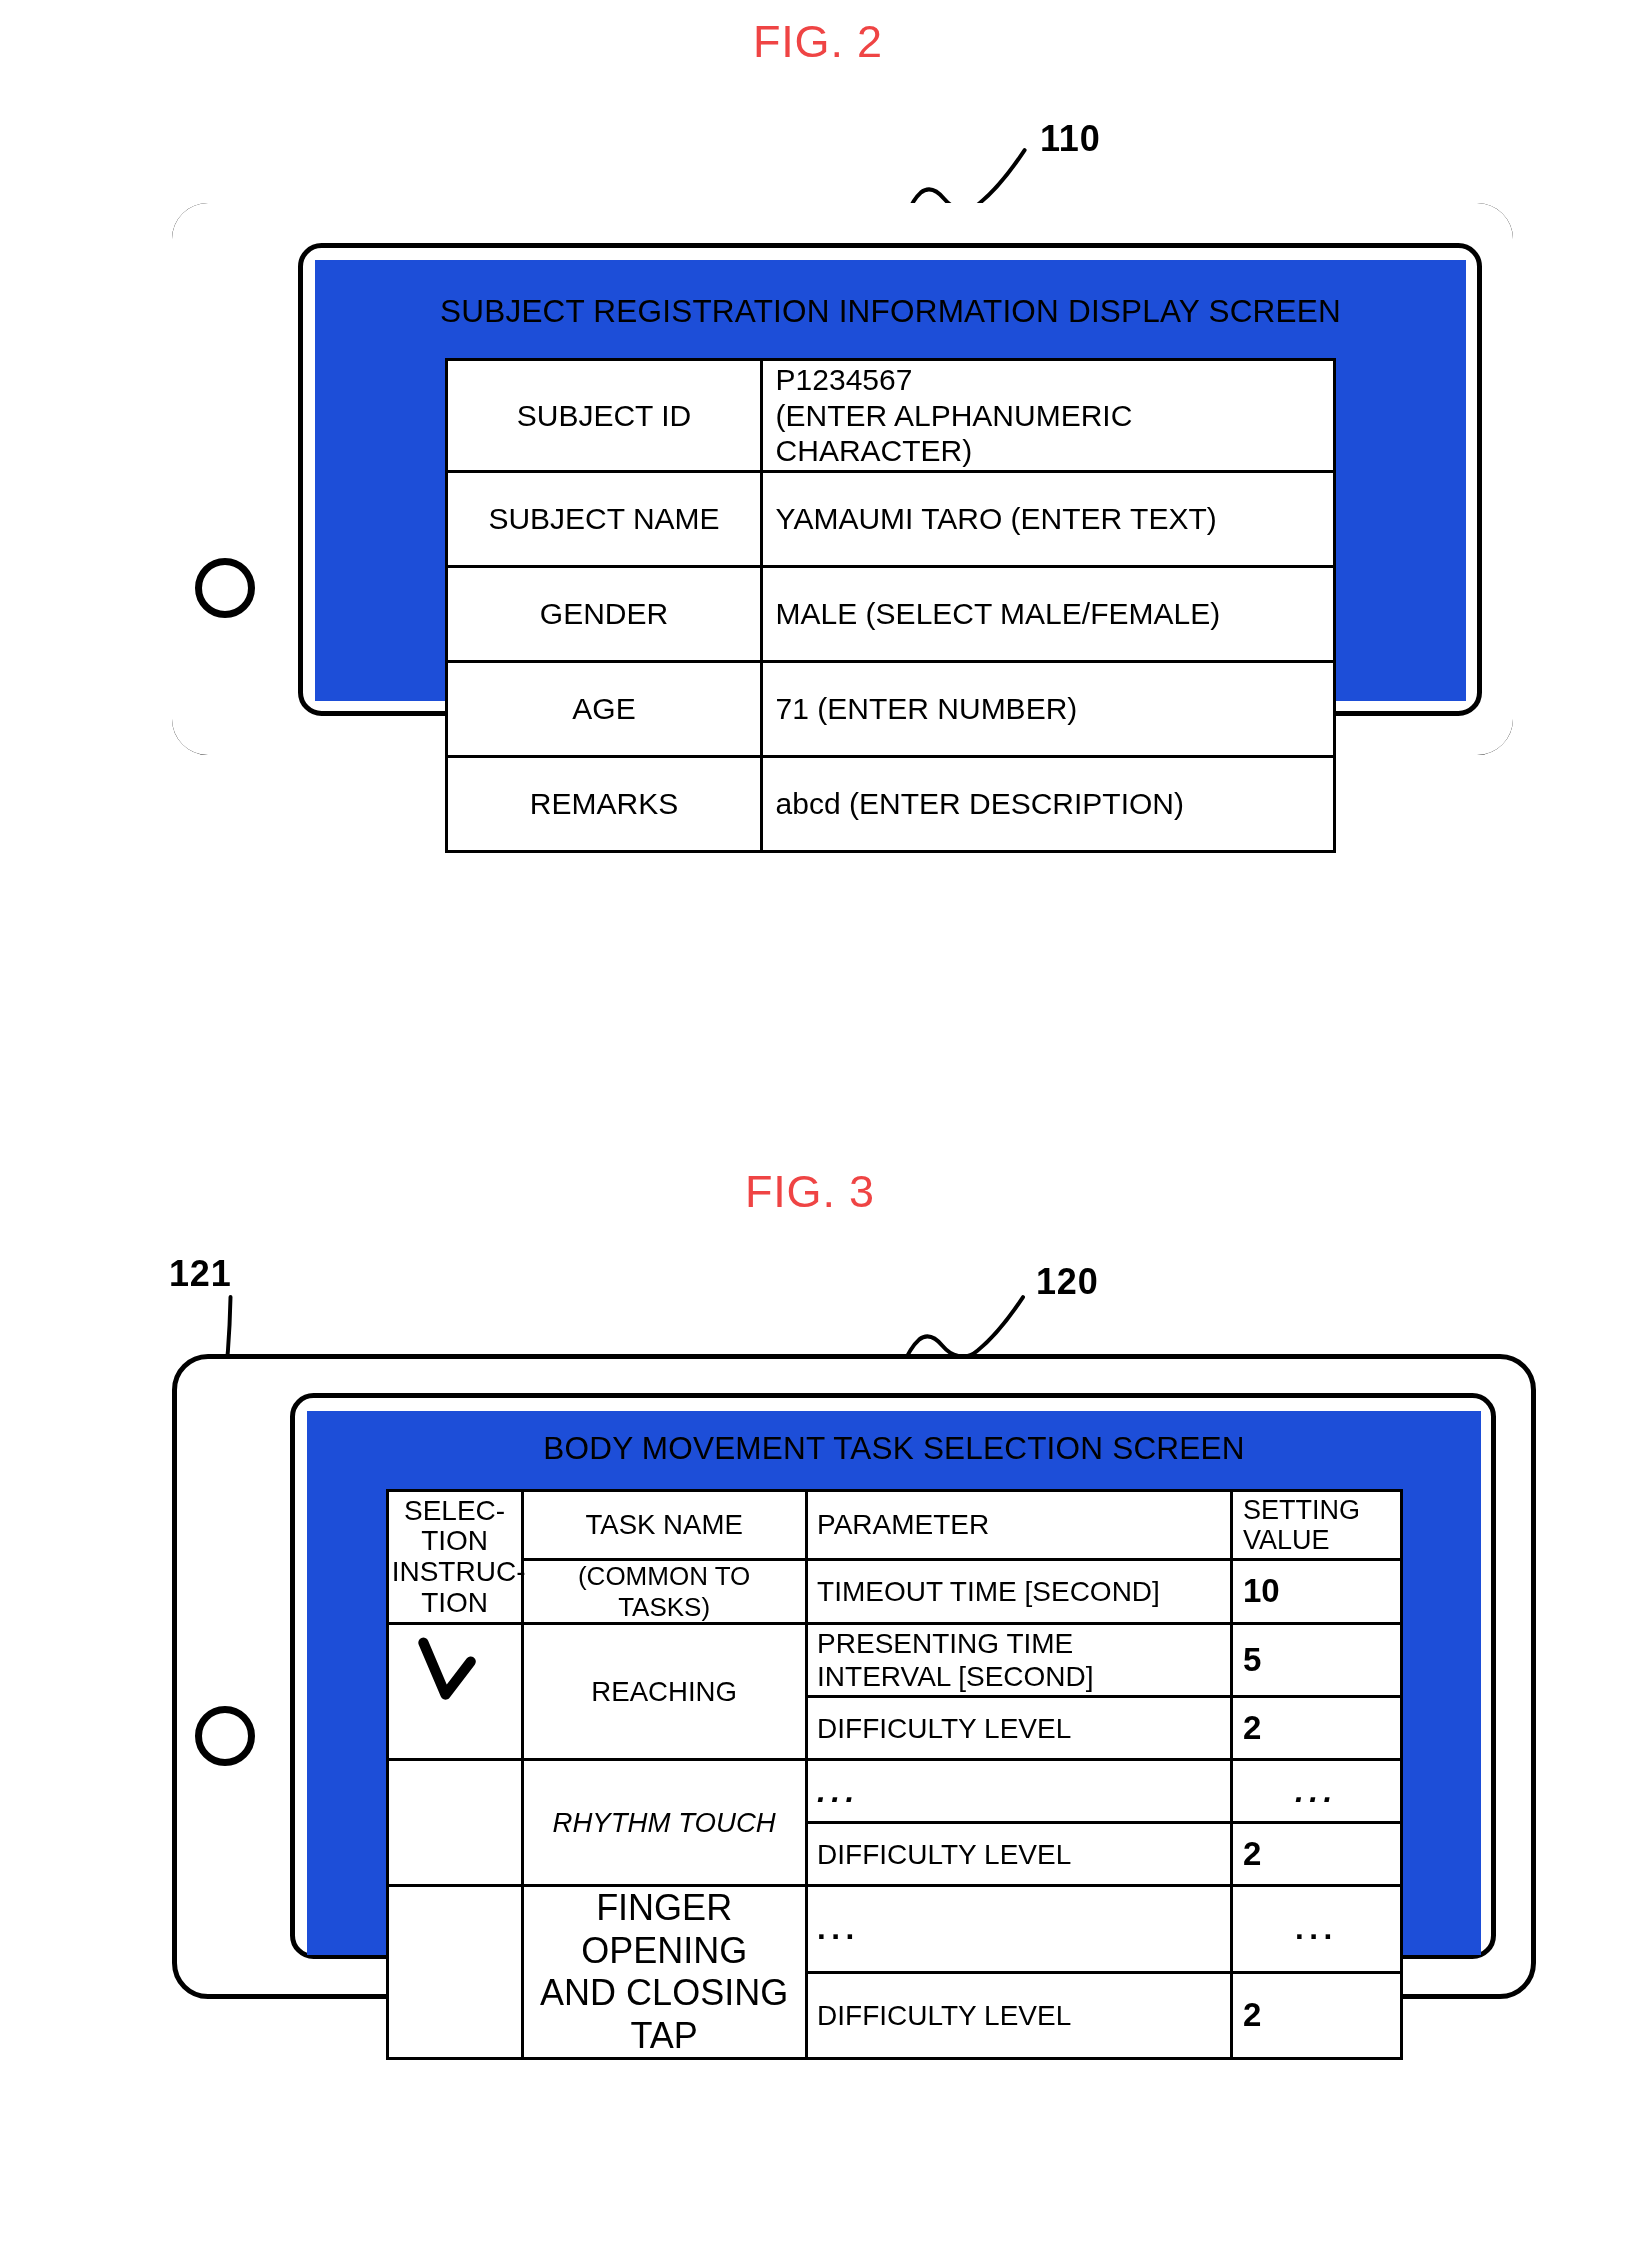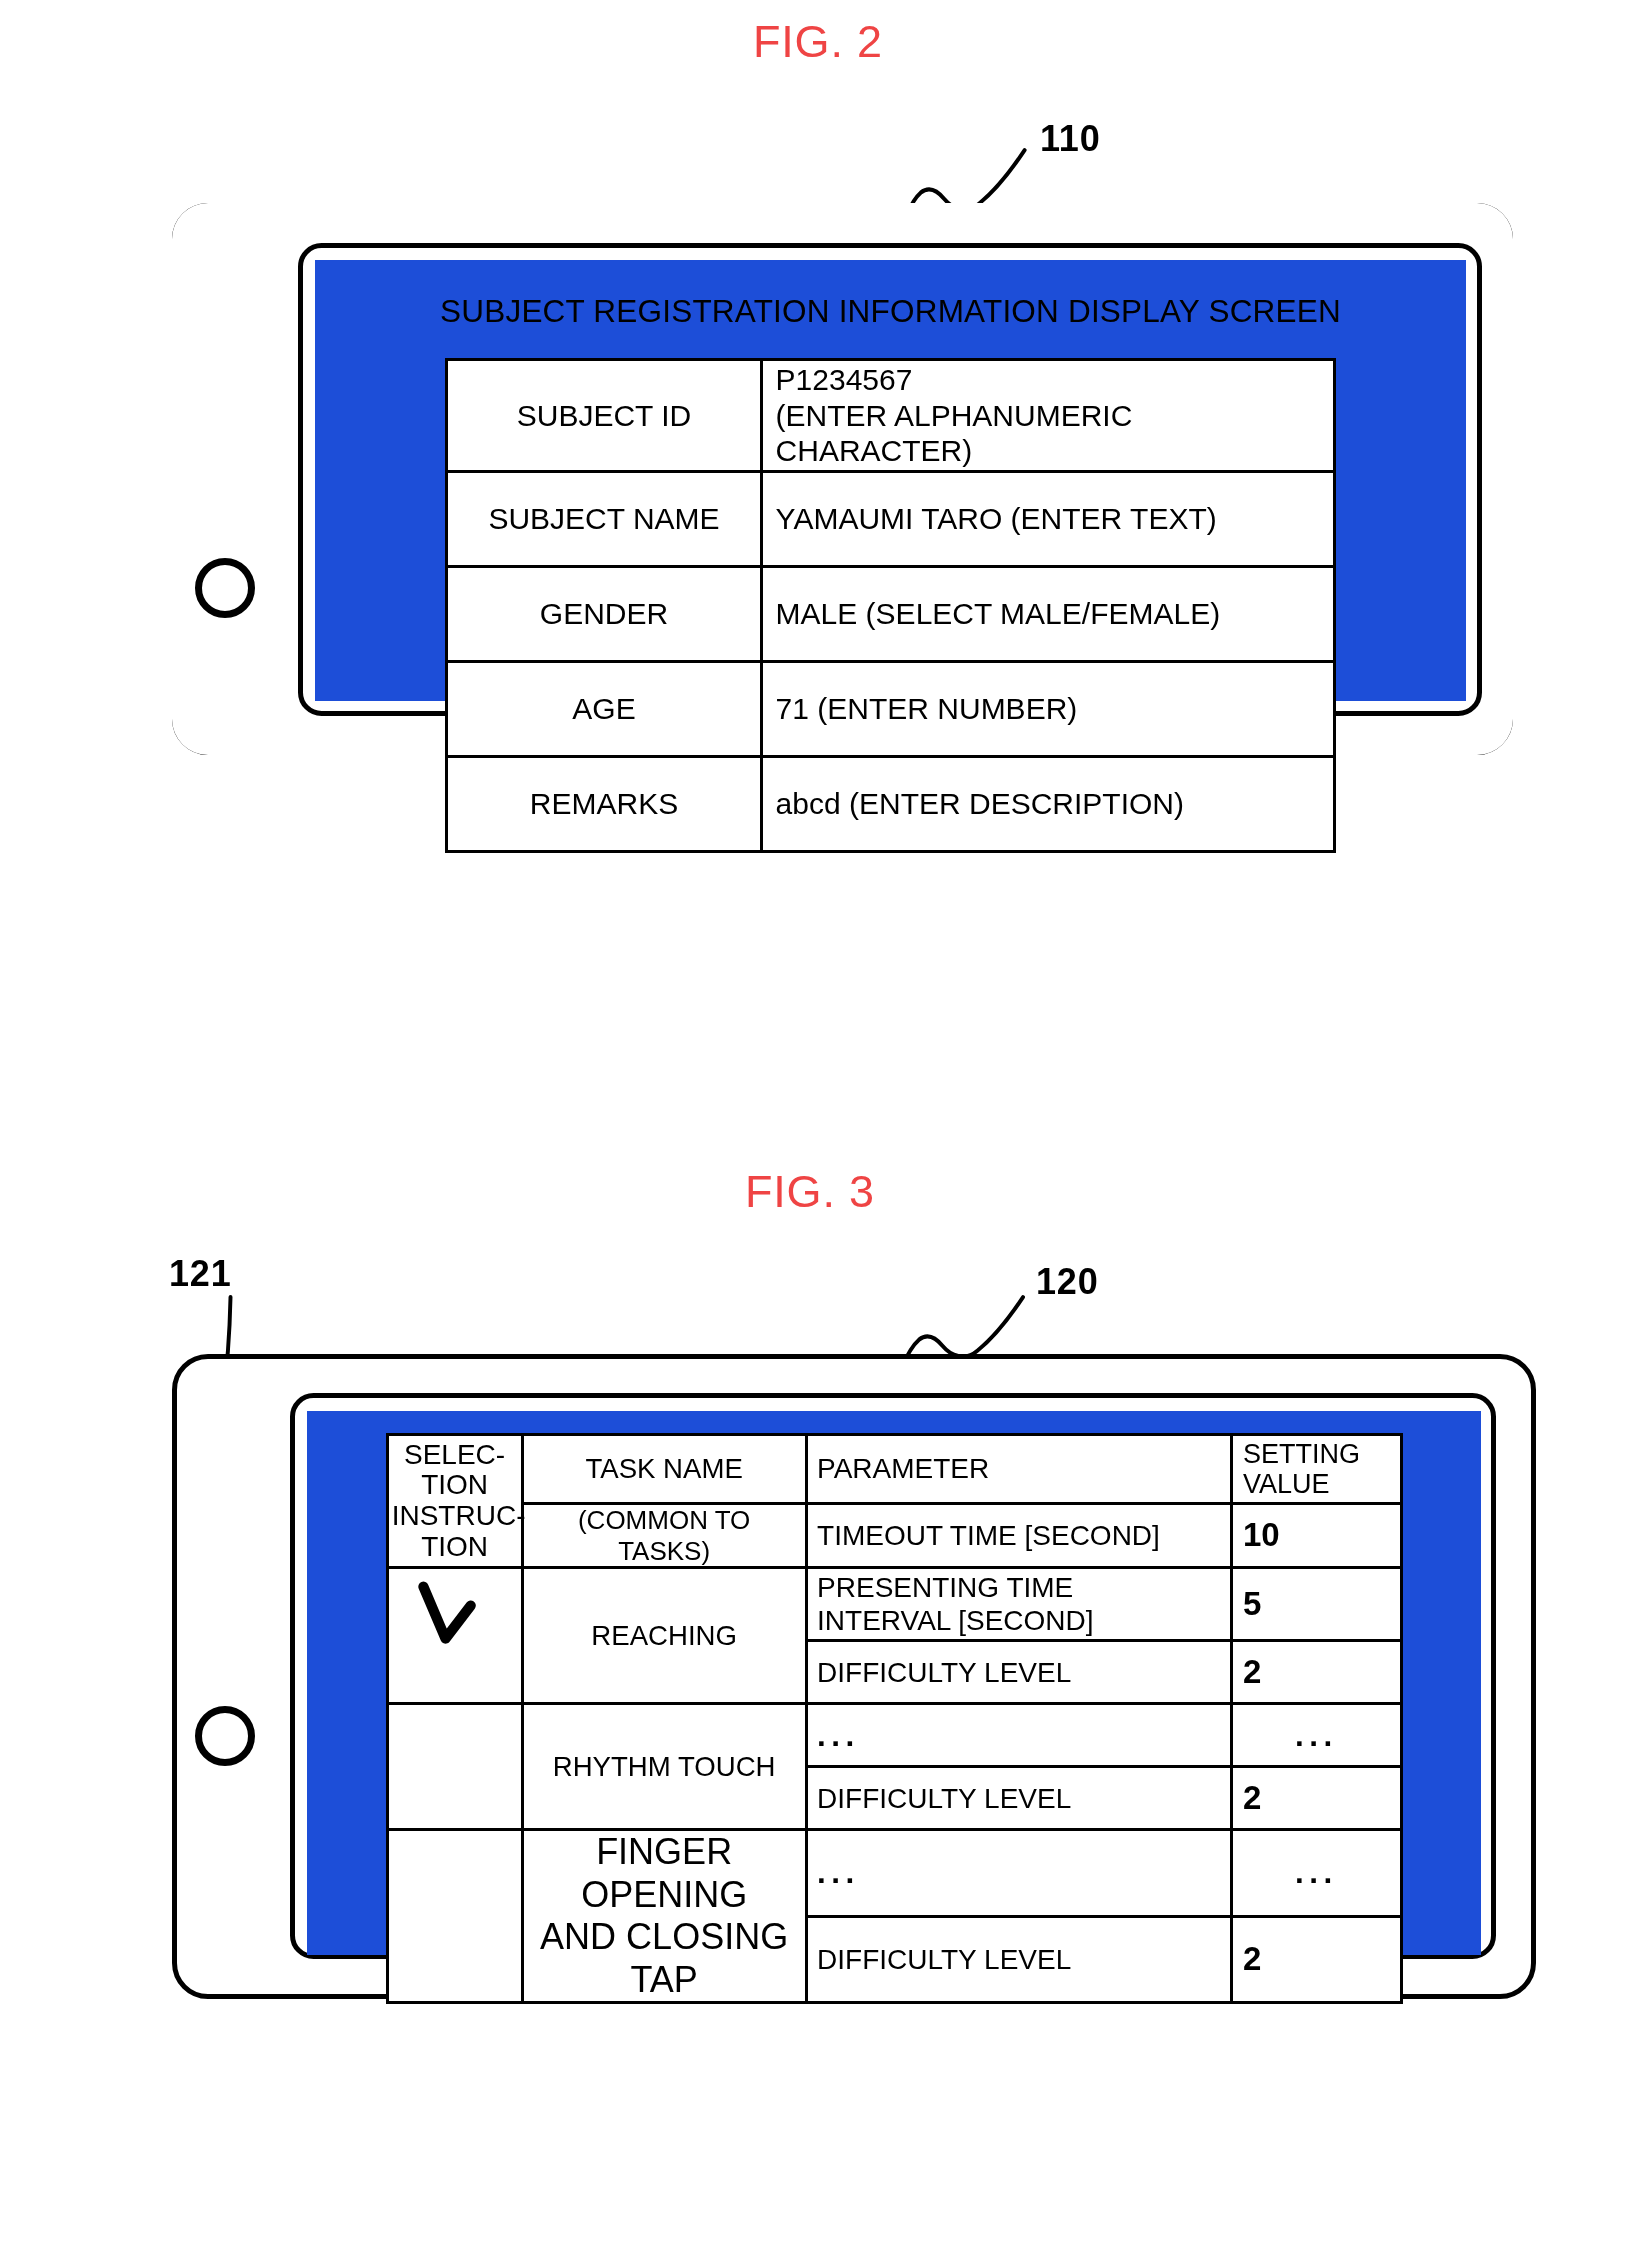--- a/index.html
+++ b/index.html
@@ -218,20 +218,21 @@
 </svg>
 
 <div class="tablet" id="fig3-tablet" style="left:172px; top:1354px; width:1364px; height:645px;"></div>
 
 <div class="tablet-inner" id="fig3-inner" style="left:290px; top:1393px; width:1206px; height:566px;"></div>
 
 <div class="home-button" id="fig3-home" style="left:195px; top:1706px; width:60px; height:60px;"></div>
 
 <div class="screen" id="fig3-screen" style="left:307px; top:1411px; width:1174px; height:544px;">
 
+  <div class="screen-title" style="margin-top:19px;">BODY MOVEMENT TASK SELECTION SCREEN</div>
 
   <table class="fig-table" id="fig3-table" style="margin:22px auto 0 auto;">
 
     <tbody>
         <tr style="height:69px;">
       <td class="c-select" rowspan="2" style="position:relative;">
         <div>SELEC-</div>
         <div>TION</div>
         <div>INSTRUC-</div>
         <div>TION</div>
@@ -261,21 +262,21 @@
         <div>PRESENTING TIME</div>
         <div>INTERVAL [SECOND]</div>
       </td>
       <td class="c-value">5</td>
     </tr>
     <tr style="height:63px;">
       <td class="c-param">DIFFICULTY LEVEL</td>
       <td class="c-value">2</td>
     </tr>
 
-    <tr style="height:63px;">
+    <tr style="height:63px;font-style:italic;">
       <td class="c-select" rowspan="2"></td>
       <td class="c-task" rowspan="2">RHYTHM TOUCH</td>
       <td class="c-param dots">...</td>
       <td class="c-value dots-c">...</td>
     </tr>
     <tr style="height:63px;">
       <td class="c-param">DIFFICULTY LEVEL</td>
       <td class="c-value">2</td>
     </tr>
 

